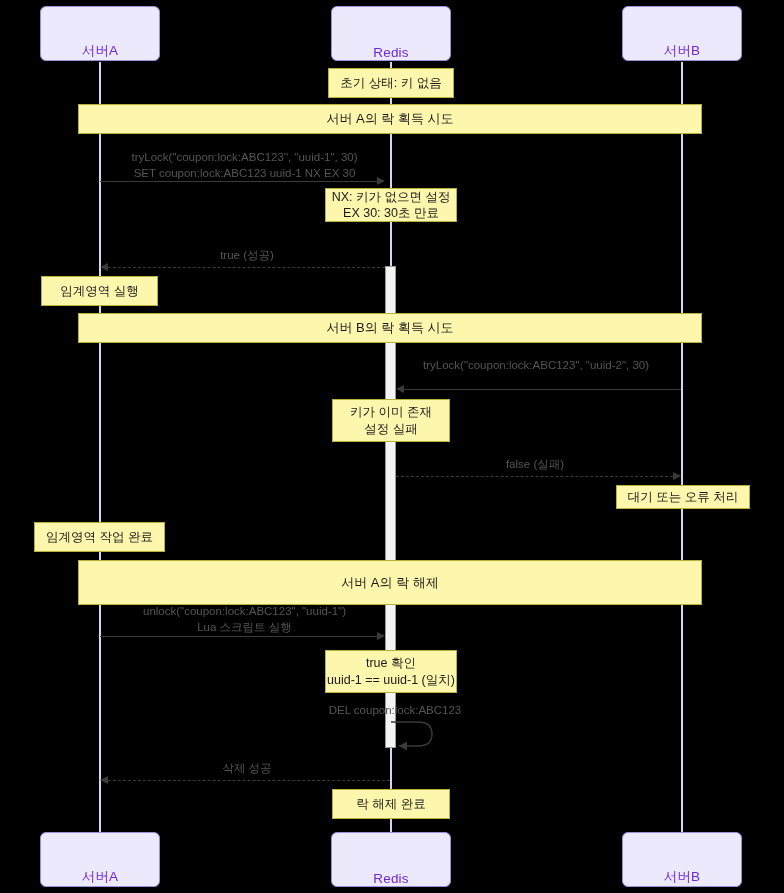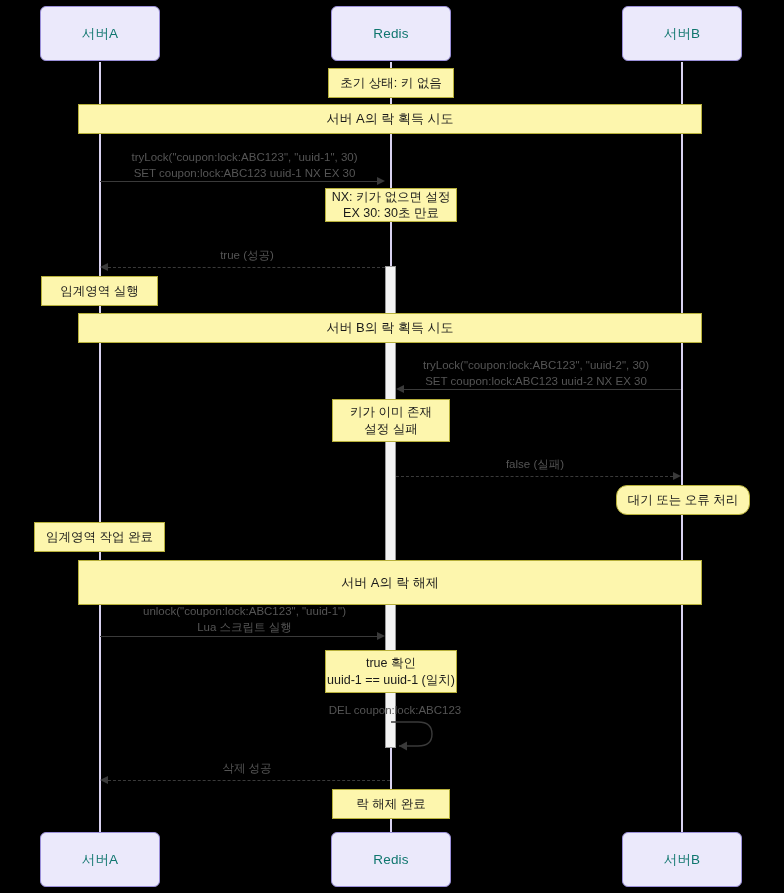--- a/index.html
+++ b/index.html
@@ -26,24 +26,24 @@
   }
 
   
   .participant {
     position: absolute;
     box-sizing: border-box;
     background: #ebe9fb;
     border: 1px solid #9a8fd8;
     border-radius: 6px;
     display: flex;
-    align-items: center;
+    align-items: flex-end;
     justify-content: center;
     font-size: 13.5px;
-    color: #0f766e;
+    color: #6d28d9;
     letter-spacing: .2px;
   }
 
   
   .activation {
     position: absolute;
     box-sizing: border-box;
     background: #f4f4f4;
     border: 1px solid #9a9a9a;
     width: 11px;
@@ -162,37 +162,36 @@
   <div class="note" style="left:41px; top:276px; width:117px; height:30px;">
     <span class="line">임계영역 실행</span>
   </div>
 
   <div class="banner" style="left:78px; top:313px; width:624px; height:30px;">
     <span>서버 B의 락 획득 시도</span>
   </div>
 
   <div class="msg-label" style="left:391px; top:358px; width:290px;">
     <div>tryLock("coupon:lock:ABC123", "uuid-2", 30)</div>
-    <div>SET coupon:lock:ABC123 uuid-2 NX EX 30</div>
   </div>
   <div class="msg-line" style="left:404px; top:389px; width:277px;"></div>
   <div class="arrowhead left" style="left:396px; top:385px;"></div>
 
   <div class="note" style="left:332px; top:399px; width:118px; height:43px;">
     <span class="line">키가 이미 존재</span>
     <span class="line">설정 실패</span>
   </div>
 
   <div class="msg-label" style="left:391px; top:457px; width:288px;">
     <div>false (실패)</div>
   </div>
   <div class="msg-line dashed" style="left:396px; top:476px; width:277px;"></div>
   <div class="arrowhead right" style="left:673px; top:472px;"></div>
 
-  <div class="note" style="left:616px; top:485px; width:134px; height:30px;border-radius:11px;">
+  <div class="note" style="left:616px; top:485px; width:134px; height:24px;">
     <span class="line">대기 또는 오류 처리</span>
   </div>
 
   <div class="note" style="left:34px; top:522px; width:131px; height:30px;">
     <span class="line">임계영역 작업 완료</span>
   </div>
 
   <div class="banner" style="left:78px; top:560px; width:624px; height:45px;">
     <span>서버 A의 락 해제</span>
   </div>

